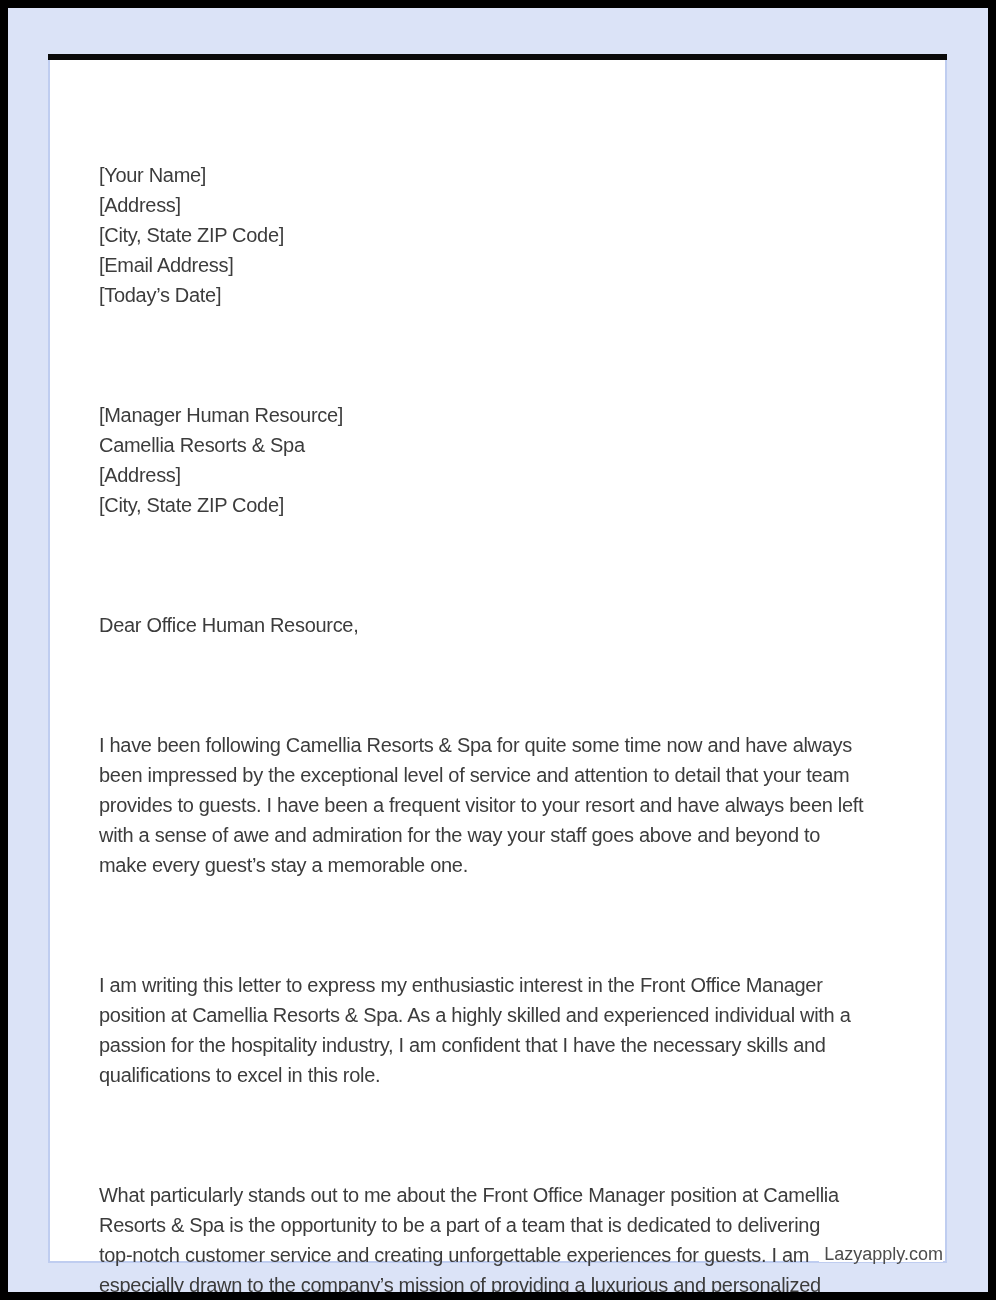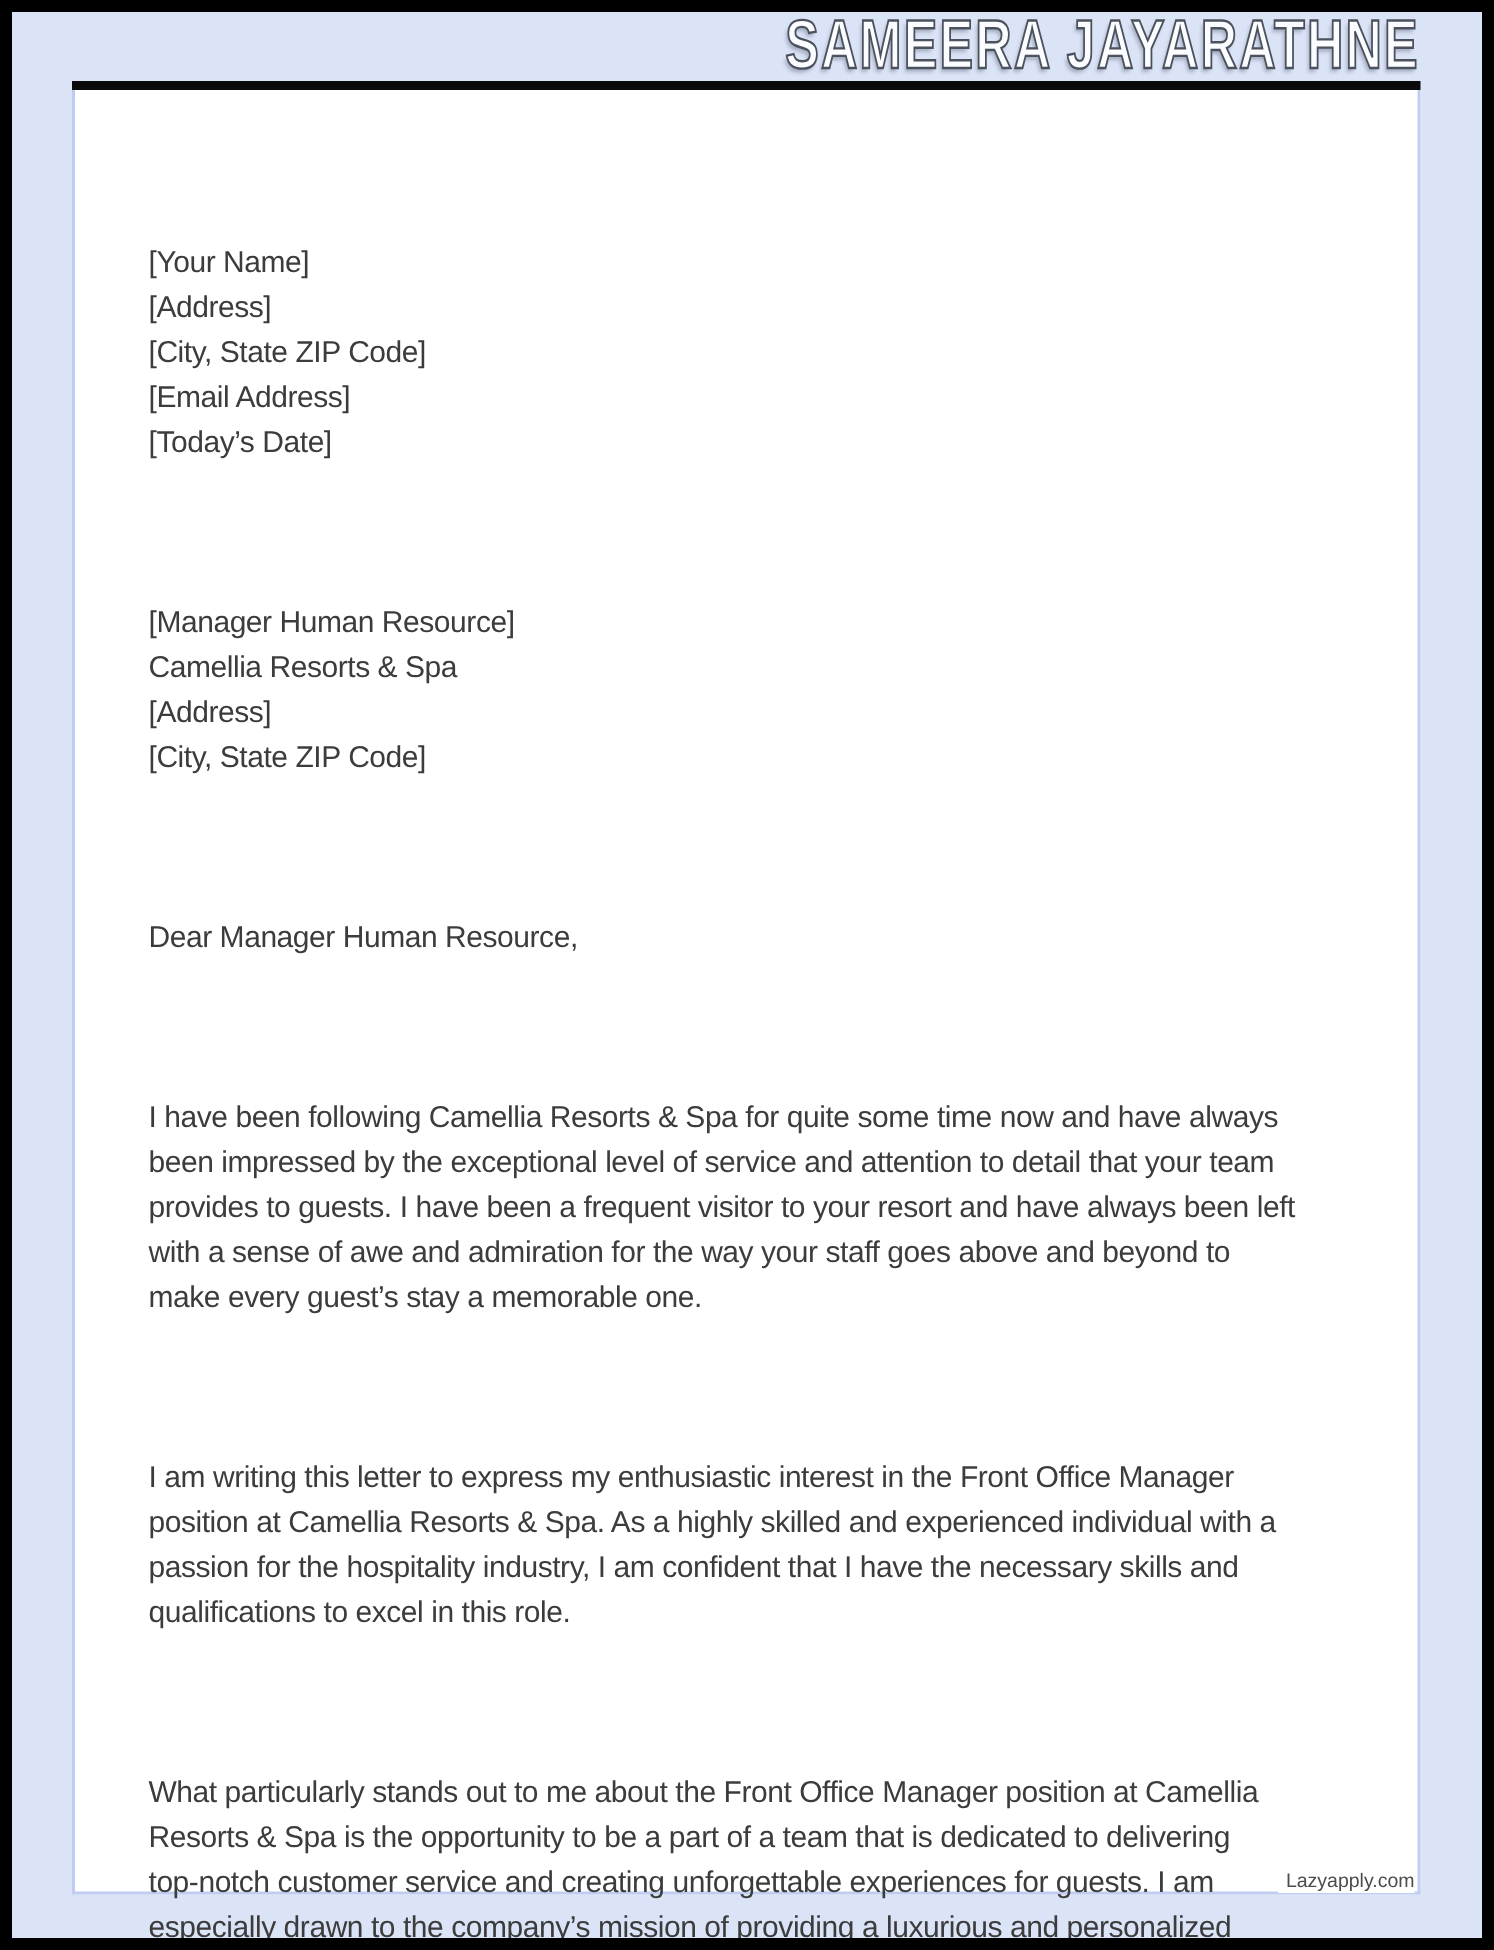--- a/index.html
+++ b/index.html
@@ -86,52 +86,49 @@
   .block {
     margin: 0 0 30px 0;
   }
   .watermark {
     position: absolute;
     top: 1246px;
     right: 53px;
     z-index: 3;
     background: #ffffff;
     padding-left: 5px;
-    font-size: 13px;
+    font-size: 18px;
     line-height: 16px;
     letter-spacing: 0;
     color: #4c4c4c;
     text-decoration: none;
     cursor: pointer;
   }
 </style>
 </head>
 <body>
 
 <div class="canvas">
 
-  <div class="header">
-    <span class="header-name">SAMEERA JAYARATHNE</span>
-  </div>
 
   <div class="rule"></div>
 
   <div class="page"></div>
 
   <div class="content">
     <div class="block">[Your Name]
 [Address]
 [City, State ZIP Code]
 [Email Address]
 [Today’s Date]</div>
     <div class="block">[Manager Human Resource]
 Camellia Resorts &amp; Spa
 [Address]
 [City, State ZIP Code]</div>
-    <div class="block">Dear Manager Human Resource,</div>
+    <div class="block">Dear Office Human Resource,</div>
     <div class="block">I have been following Camellia Resorts &amp; Spa for quite some time now and have always
 been impressed by the exceptional level of service and attention to detail that your team
 provides to guests. I have been a frequent visitor to your resort and have always been left
 with a sense of awe and admiration for the way your staff goes above and beyond to
 make every guest’s stay a memorable one.</div>
     <div class="block">I am writing this letter to express my enthusiastic interest in the Front Office Manager
 position at Camellia Resorts &amp; Spa. As a highly skilled and experienced individual with a
 passion for the hospitality industry, I am confident that I have the necessary skills and
 qualifications to excel in this role.</div>
     <div class="block">What particularly stands out to me about the Front Office Manager position at Camellia

